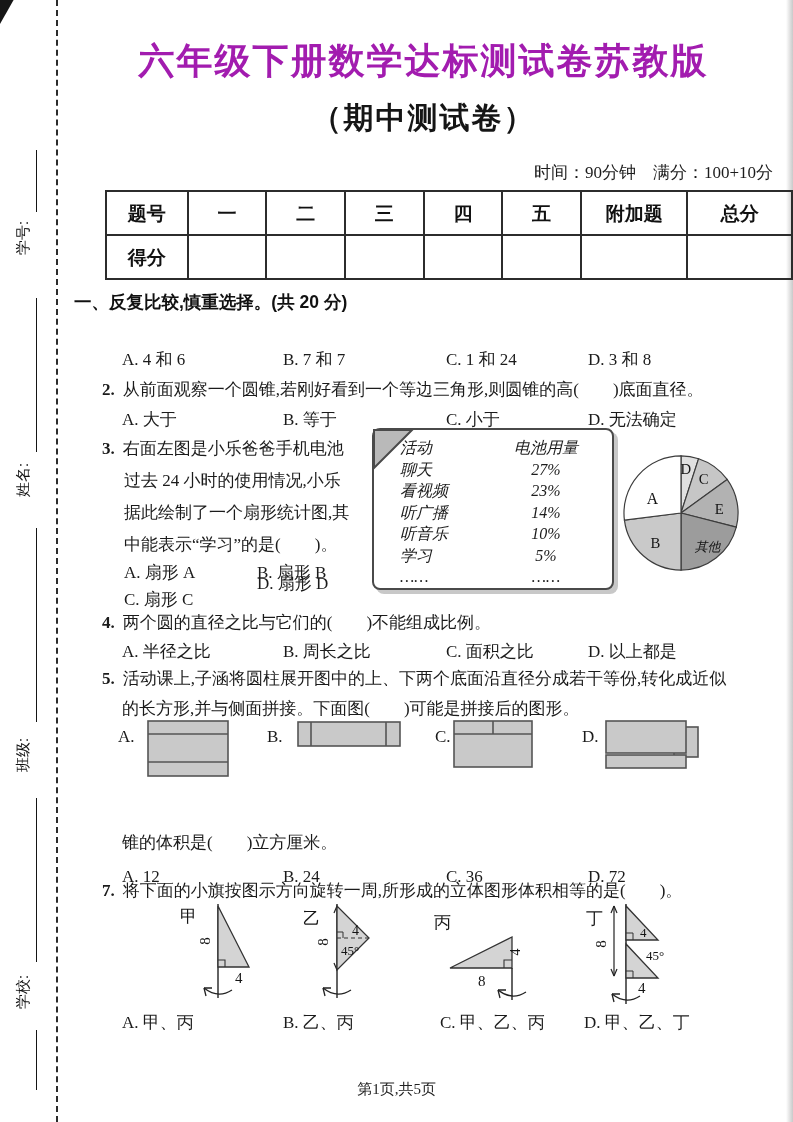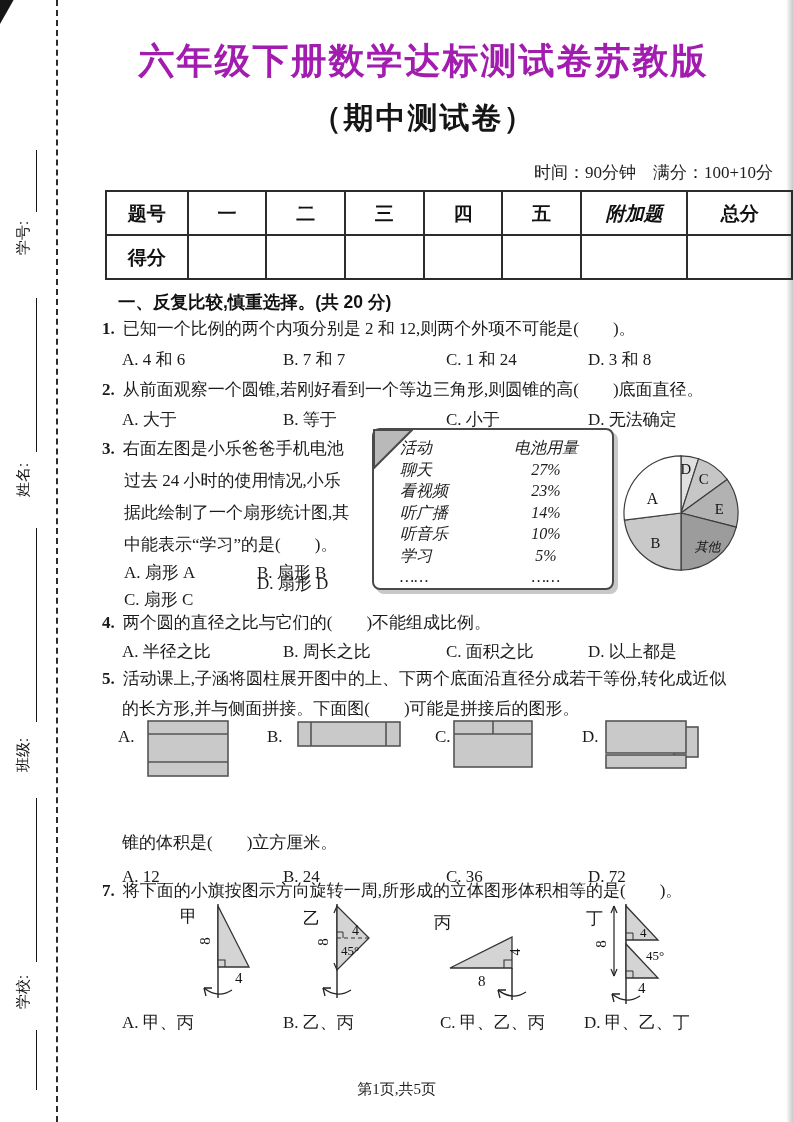--- a/index.html
+++ b/index.html
@@ -60,39 +60,38 @@
 
   <table class="score">
     <tbody>
         <tr>
       <th style="width:80px;">题号</th>
       <th style="width:77px;">一</th>
       <th style="width:77px;">二</th>
       <th style="width:77px;">三</th>
       <th style="width:77px;">四</th>
       <th style="width:77px;">五</th>
-      <th style="width:105px;font-style:italic;">附加题</th>
+      <th style="width:105px;">附加题</th>
       <th style="width:103px;">总分</th>
     </tr>
     <tr>
       <th>得分</th>
       <td></td>
       <td></td>
       <td></td>
       <td></td>
       <td></td>
       <td></td>
       <td></td>
     </tr>
   </tbody>
     </table>
 
-  <div class="heading" style="left:74px;top:292px;margin-left:44px;">一、反复比较,慎重选择。(共 20 分)</div>
-
-  <div class="t" style="left:102px;top:318px;"><span class="qn">1.</span><span>已知一个比例的两个内项分别是 2 和 12,则两个外项不可能是(　　)。</span></div>
+  <div class="heading" style="left:74px;top:292px;">一、反复比较,慎重选择。(共 20 分)</div>
+
   <div class="t" style="left:122px;top:349px;">A. 4 和 6</div>
   <div class="t" style="left:283px;top:349px;">B. 7 和 7</div>
   <div class="t" style="left:446px;top:349px;">C. 1 和 24</div>
   <div class="t" style="left:588px;top:349px;">D. 3 和 8</div>
 
   <div class="t" style="left:102px;top:379px;"><span class="qn">2.</span><span>从前面观察一个圆锥,若刚好看到一个等边三角形,则圆锥的高(　　)底面直径。</span></div>
   <div class="t" style="left:122px;top:409px;">A. 大于</div>
   <div class="t" style="left:283px;top:409px;">B. 等于</div>
   <div class="t" style="left:446px;top:409px;">C. 小于</div>
   <div class="t" style="left:588px;top:409px;">D. 无法确定</div>

